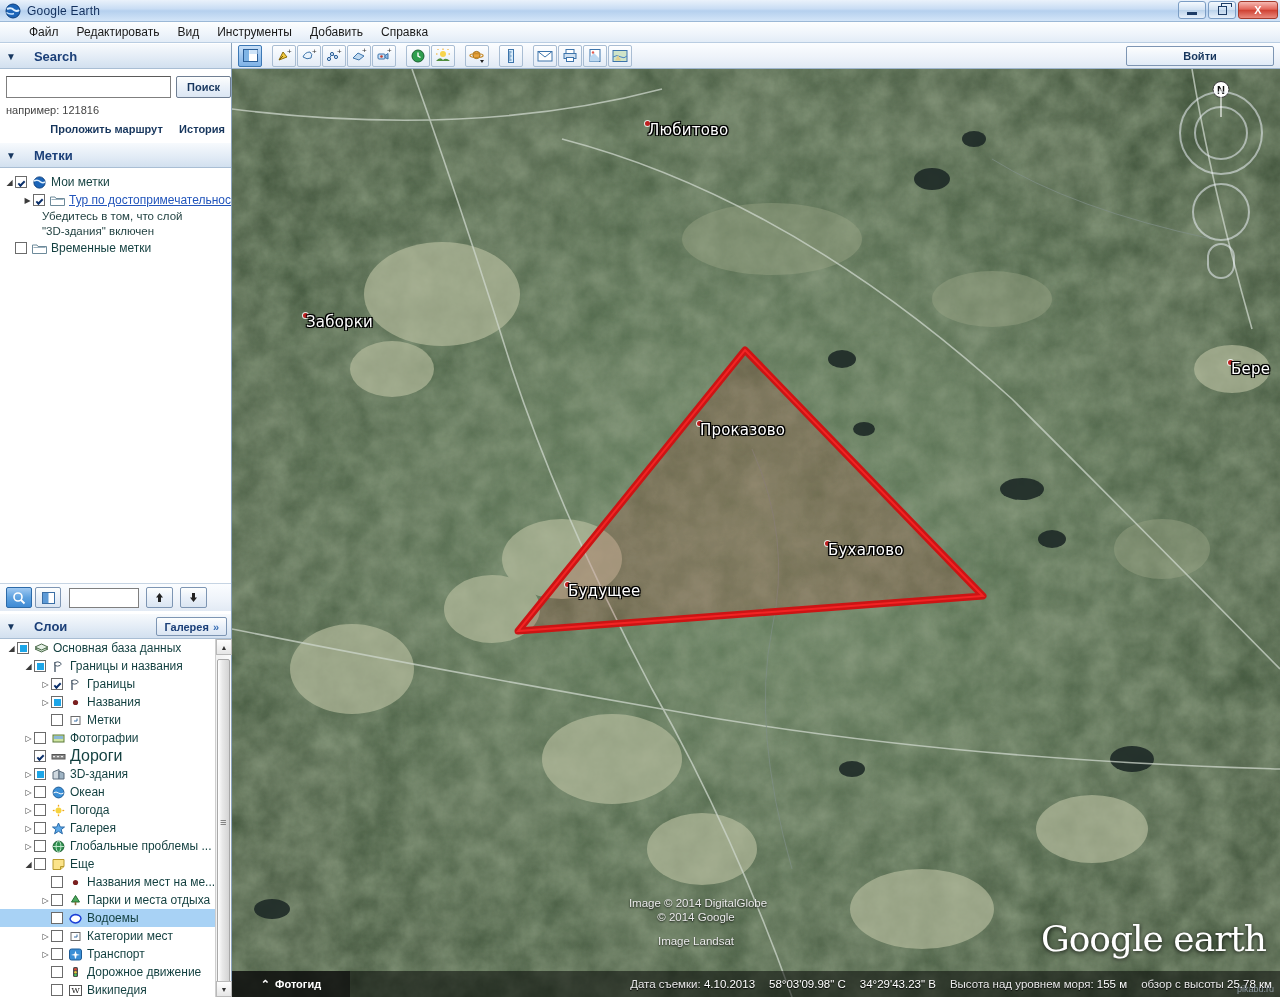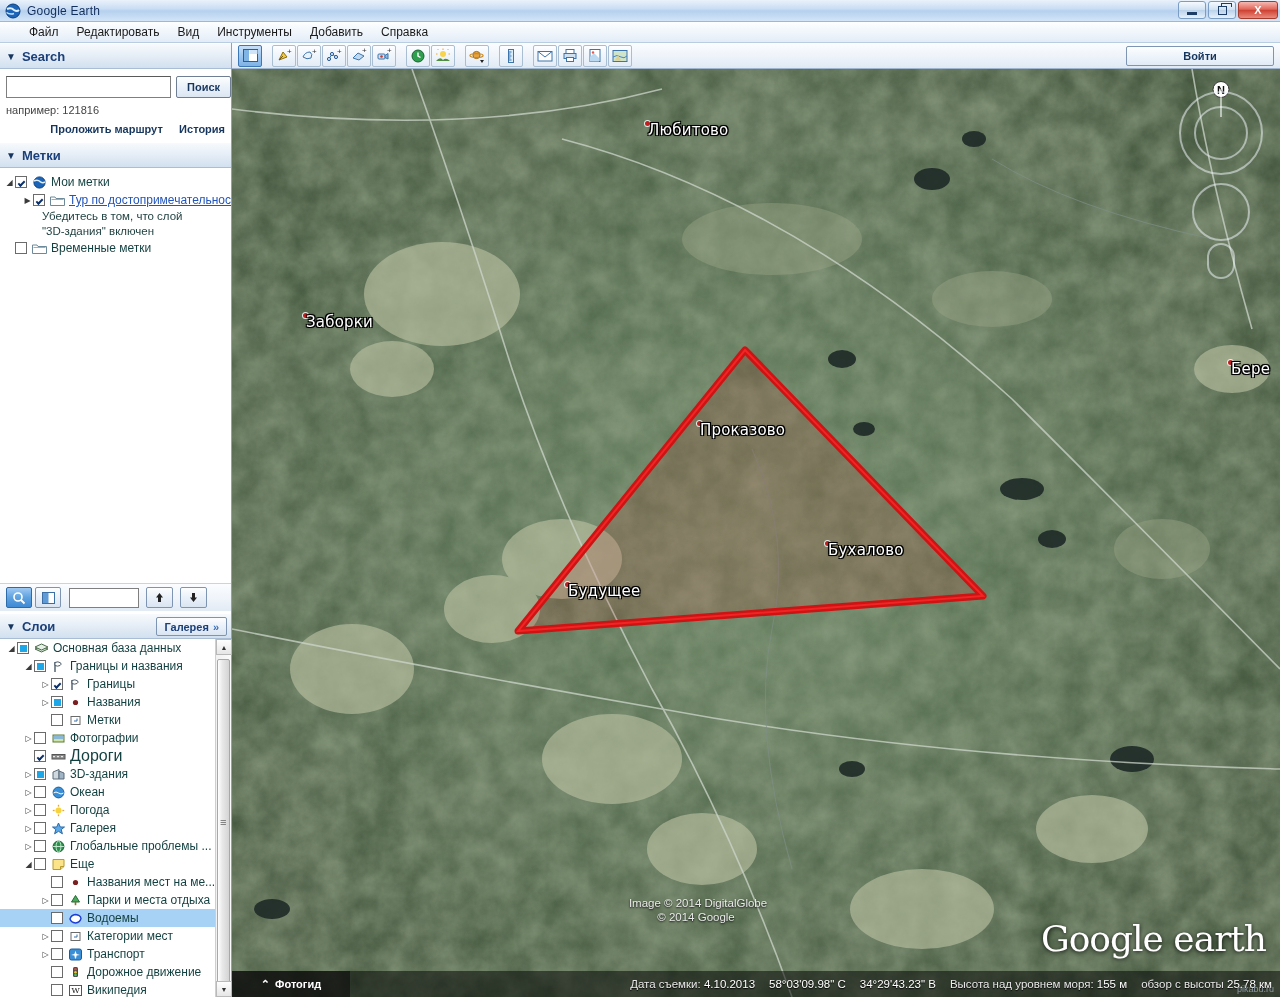--- a/index.html
+++ b/index.html
@@ -51,21 +51,21 @@
   .sidebar{
     position:absolute; left:0; top:43px; width:232px; height:954px;
     background:#ffffff; border-right:1px solid #8ba3bd;
   }
   .panelhead{
     height:26px; background:linear-gradient(to bottom,#f7fafd,#e3ecf6 55%,#d2e0ef);
     border-top:1px solid #fff; border-bottom:1px solid #a9bed4;
     display:flex; align-items:center; padding:0 6px; position:relative;
   }
   .panelhead .caret{ color:#16365f; font-size:10px; margin-right:6px; }
-  .panelhead .ptitle{ font-size:13px; font-weight:bold; color:#1b3f78; }
+  .panelhead .ptitle{ font-size:13px; font-weight:bold; color:#1b3f78;margin-left:12px; }
   .galbtn{
     position:absolute; right:4px; top:3px; height:19px; padding:0 7px;
     border:1px solid #7d95b3; border-radius:2px;
     background:linear-gradient(to bottom,#fdfefe,#e9f0f9 50%,#dae5f2);
     font-size:11px; font-weight:bold; color:#1b3f78; display:flex;align-items:center;cursor:pointer;
   }
   .galbtn .arrows{ color:#3a6fb5; margin-left:4px; font-size:11px;}
 
   .searchbody{ padding:7px 6px 4px 6px; }
   .srow{ display:flex; gap:5px; }
@@ -779,20 +779,21 @@
       <div class="cN">N</div>
       <div class="cring" style="left:3px; top:10px; width:84px; height:84px;"></div>
       <div class="cring" style="left:18px; top:25px; width:54px; height:54px;"></div>
       <div class="chand"></div>
       <div class="cring" style="left:16px; top:102px; width:58px; height:58px;"></div>
       <div class="cbar" style="top:162px; width:28px; height:36px;"></div>
     </div>
 
     <div class="attr" style="left:4px; right:120px; bottom:88px;margin-top:36px;">Image © 2014 DigitalGlobe</div>
     <div class="attr" style="left:0; right:120px; bottom:74px;">© 2014 Google</div>
+    <div class="attr" style="left:0; right:120px; bottom:50px;">Image Landsat</div>
 
     <div class="gearth">
       <span>Google</span><em> </em><em>earth</em>
     </div>
 
     <div class="photoguide">
       <span style="margin-right:5px;">⌃</span>
       <span>Фотогид</span>
     </div>
     <div class="statusbar">

